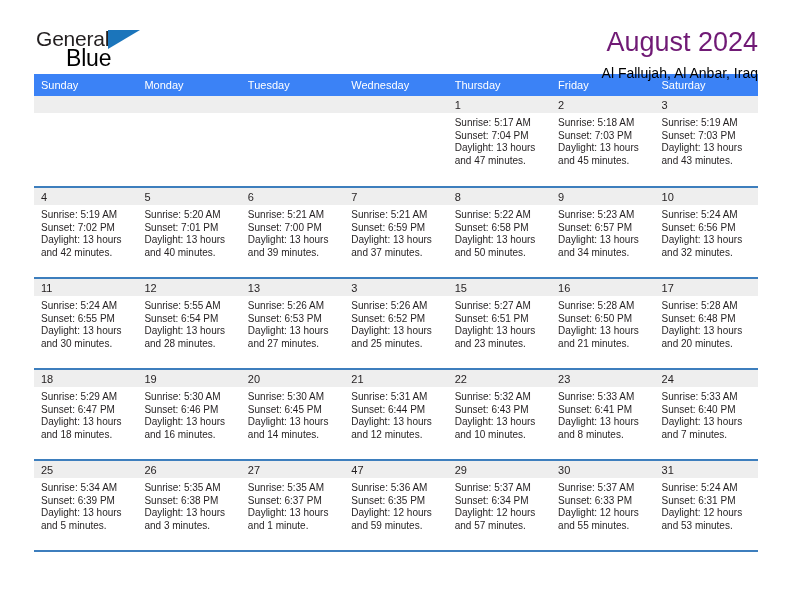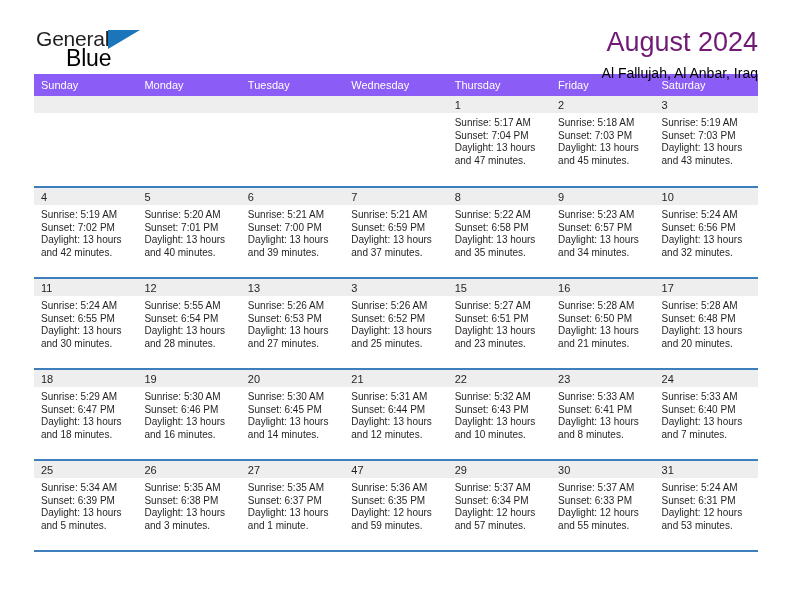--- a/index.html
+++ b/index.html
@@ -85,21 +85,21 @@
   }
 
   
   .calendar {
     width: 724px;
     border-collapse: collapse;
     table-layout: fixed;
     margin-top: 2px;
   }
   .calendar th {
-    background: #8b5cf6;
+    background: #3b82f6;
     color: #ffffff;
     font-size: 11px;
     font-weight: normal;
     text-align: left;
     padding: 5px 0 5px 7px;
     height: 19px;
     box-sizing: border-box;
   }
   .calendar td {
     vertical-align: top;
@@ -241,21 +241,21 @@
               <div>Daylight: 13 hours</div>
               <div>and 37 minutes.</div>
             </div>
           </td>
           <td class="day-cell">
             <div class="daynum-band">8</div>
             <div class="cell-body">
               <div>Sunrise: 5:22 AM</div>
               <div>Sunset: 6:58 PM</div>
               <div>Daylight: 13 hours</div>
-              <div>and 35 minutes.</div>
+              <div>and 50 minutes.</div>
             </div>
           </td>
           <td class="day-cell">
             <div class="daynum-band">9</div>
             <div class="cell-body">
               <div>Sunrise: 5:23 AM</div>
               <div>Sunset: 6:57 PM</div>
               <div>Daylight: 13 hours</div>
               <div>and 34 minutes.</div>
             </div>

